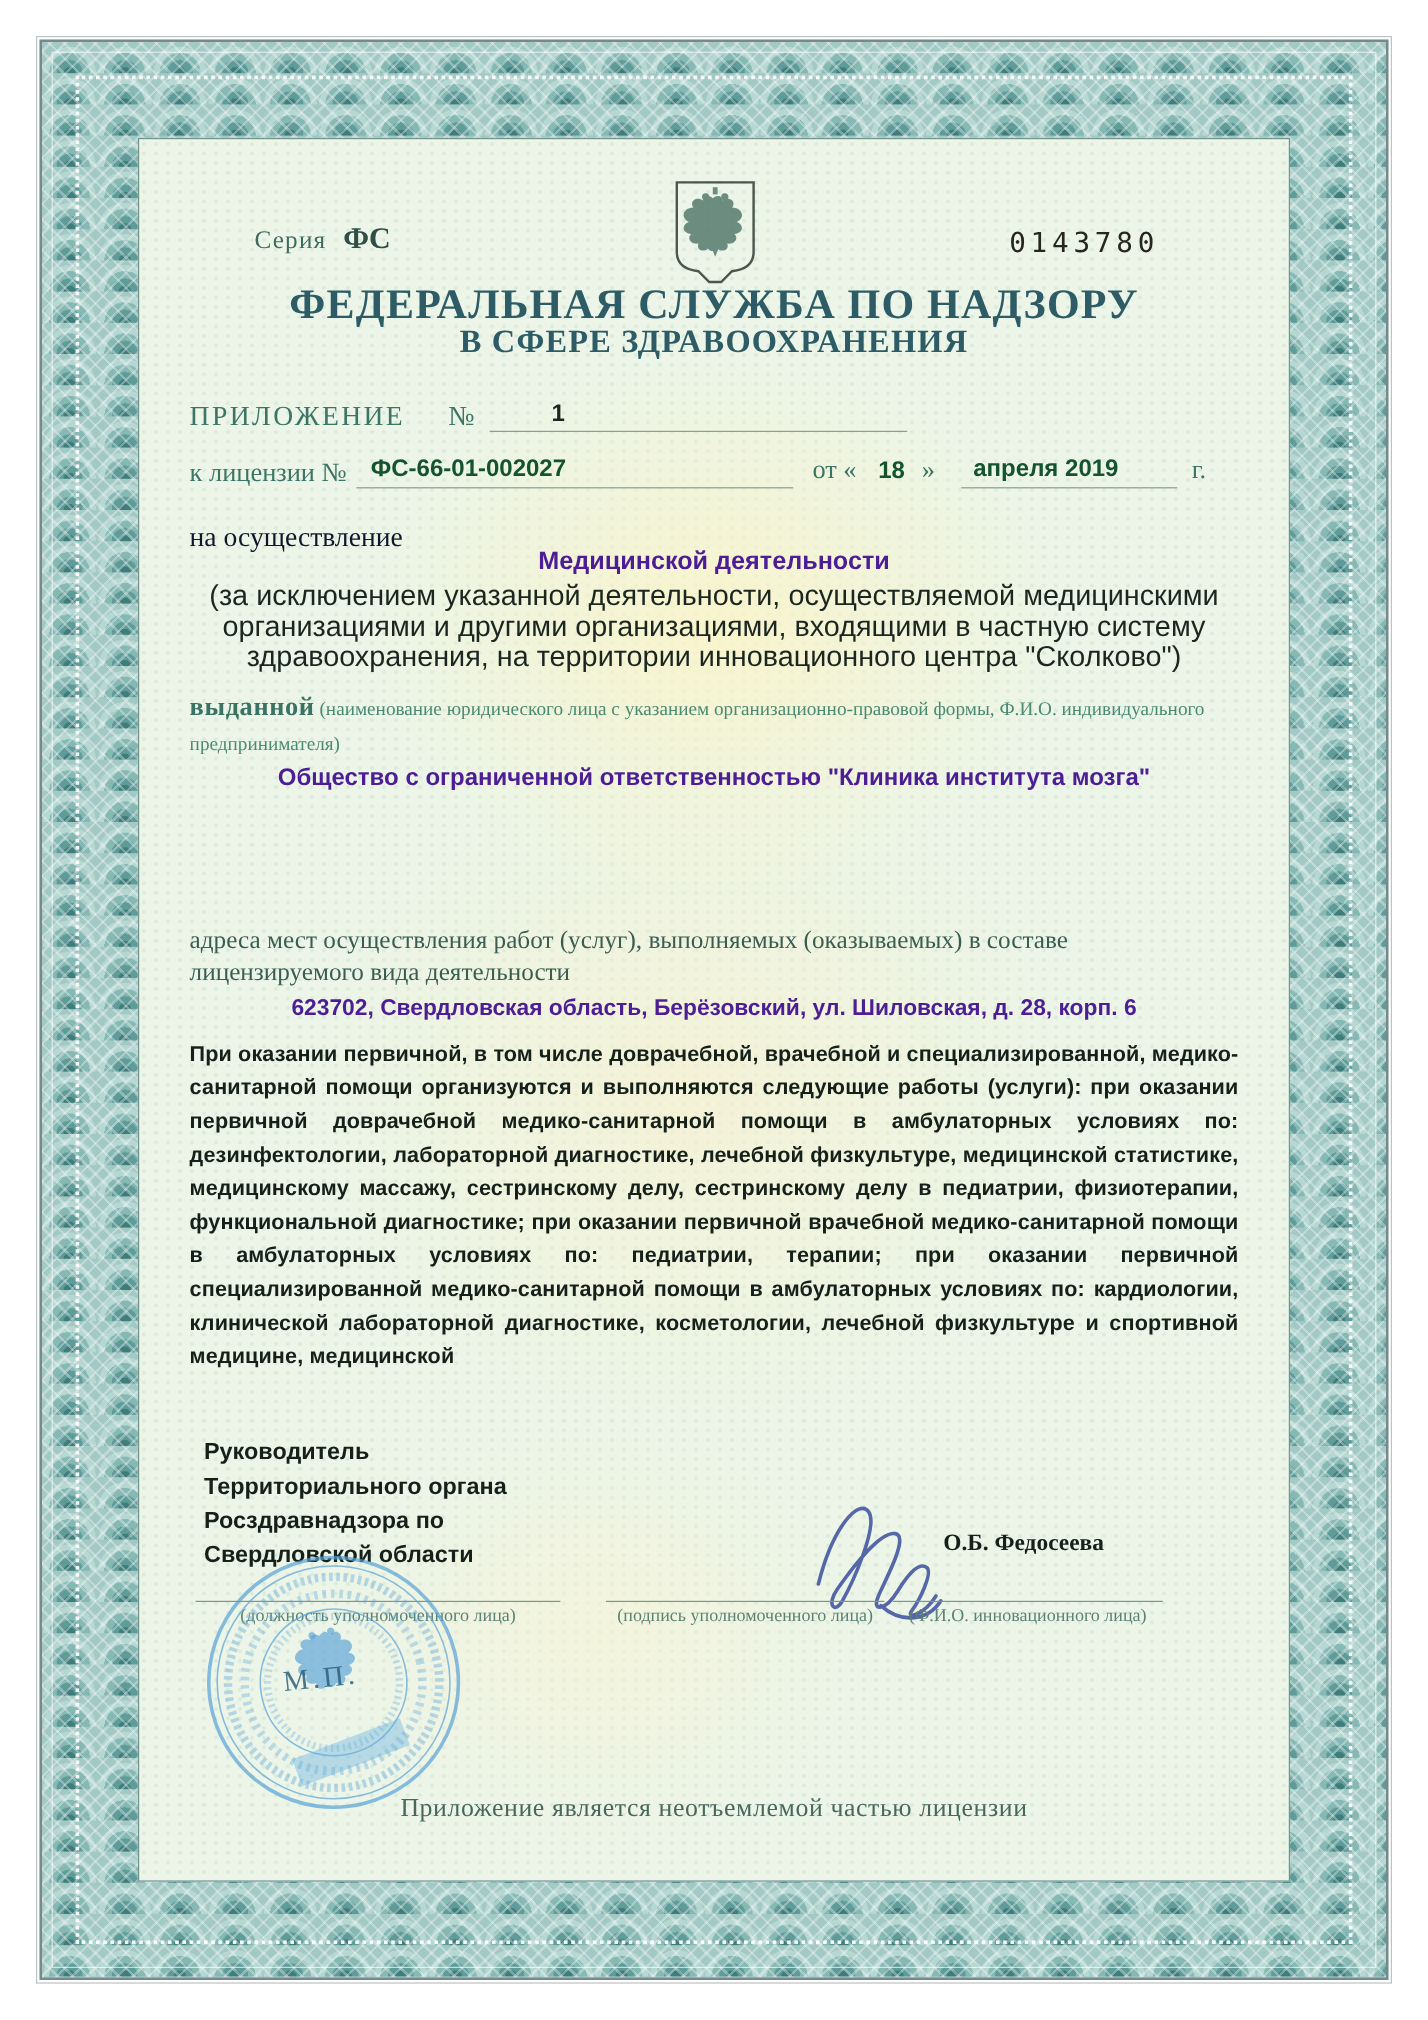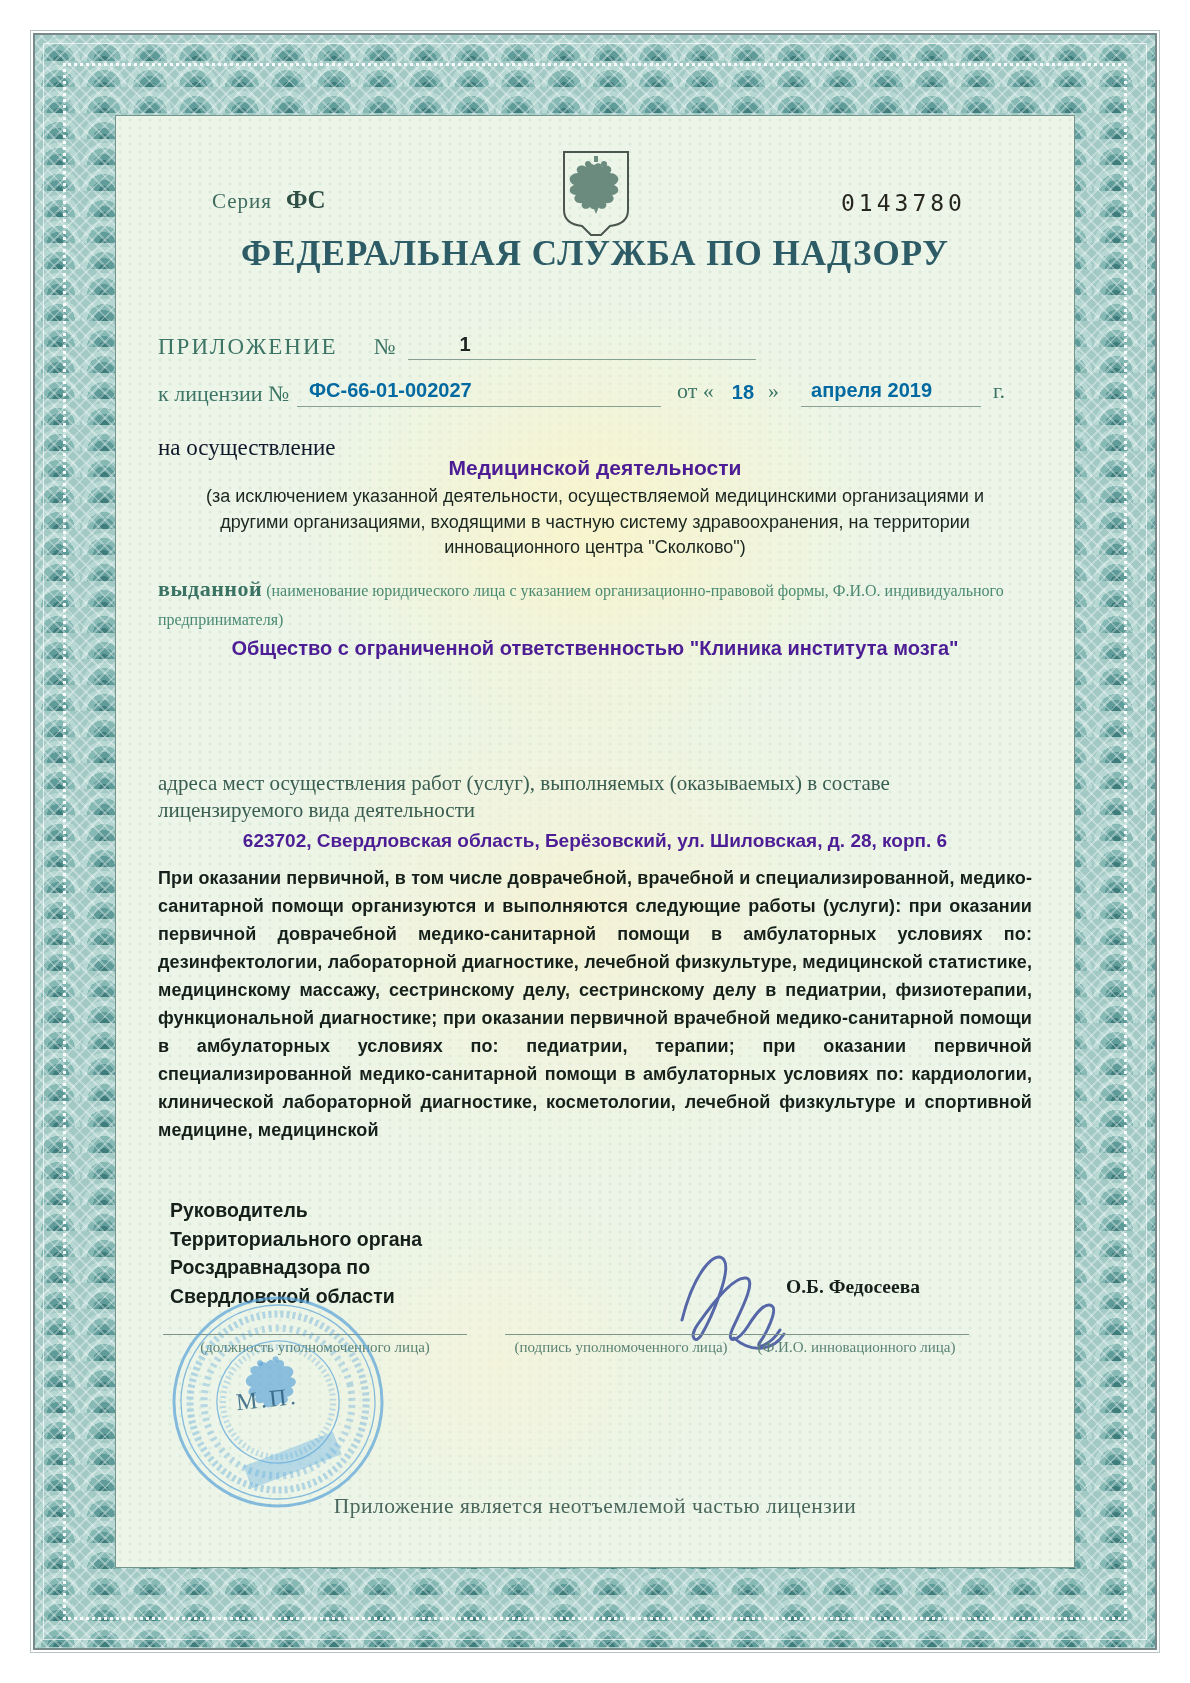--- a/index.html
+++ b/index.html
@@ -56,29 +56,29 @@
   .title2{top:269px; font-size:27px; font-weight:bold; color:#2d5c66; letter-spacing:1px;}
   
   .apx{left:158px; top:331px; display:flex; align-items:flex-end; font-size:23px;}
   .apx .lbl{letter-spacing:2px;}
   .apx .num-sign{margin-left:36px;}
   .apx .field{width:296px; margin-left:12px; padding-left:52px; padding-bottom:2px;}
   .apx .field b{font-family:"Liberation Sans", sans-serif; font-size:20px; color:#1c2620;}
   
   .lic{left:158px; top:377px; display:flex; align-items:flex-end; font-size:22px;}
   .lic .field1{width:352px; margin-left:8px; padding-left:12px; padding-bottom:3px;}
-  .lic .field1 b, .lic b{font-family:"Liberation Sans", sans-serif; font-size:20px; color:#0369a1;}
+  .lic .field1 b, .lic b{font-family:"Liberation Sans", sans-serif; font-size:20px; color:#14532d;}
   .lic .ot{margin-left:16px; padding-bottom:3px;}
   .lic .day{margin:0 14px 3px 18px;}
   .lic .q2{padding-bottom:3px;}
   .lic .field2{width:170px; margin-left:22px; padding-left:10px; padding-bottom:3px;}
   .lic .gsuffix{margin-left:12px; padding-bottom:3px;}
   .na-osu{left:158px; top:419px; font-size:23px;}
   .med{top:456px; font-size:21px; font-weight:bold;}
-  .paren{left:170px; top:484px; width:850px; text-align:center; font-size:18px; line-height:25.5px; color:#1b2620;}
+  .paren{left:170px; top:484px; width:850px; text-align:center; font-size:24px; line-height:25.5px; color:#1b2620;}
   
   .issued{left:158px; top:574px; width:880px; line-height:29px;}
   .issued .word{font-size:22px; font-weight:bold; color:#3a7263; letter-spacing:.5px;}
   .issued .note{font-size:16px; color:#4b8a72;}
   .org{top:637px; font-size:20px; font-weight:bold;}
   
   .addr-label{left:158px; top:770px; width:874px; font-size:21px; color:#3a5d52; line-height:27px;}
   .address{top:830px; font-size:19px; font-weight:bold;}
   .works{left:158px; top:864px; width:874px; font-size:18px; font-weight:bold; line-height:28px; text-align:justify; color:#15201b; letter-spacing:.1px;}
   
@@ -112,20 +112,21 @@
       <circle cx="30" cy="16" r="3"></circle>
         <circle cx="46" cy="16" r="3"></circle>
       <rect x="36" y="8" width="4" height="6"></rect>
       <path d="M34,56 l4,10 l4,-10 z"></path>
     </g>
   </svg>
 
   <div class="abs mono serial">0143780</div>
 
   <div class="abs center title1">ФЕДЕРАЛЬНАЯ СЛУЖБА ПО НАДЗОРУ</div>
+  <div class="abs center title2">В СФЕРЕ ЗДРАВООХРАНЕНИЯ</div>
 
   <div class="abs apx green-serif">
     <span class="lbl">ПРИЛОЖЕНИЕ</span>
     <span class="num-sign">№</span>
     <span class="field fieldline"><b>1</b></span>
   </div>
 
   <div class="abs lic green-serif">
     <span>к лицензии №</span>
     <span class="field1 fieldline"><b>ФС-66-01-002027</b></span>

